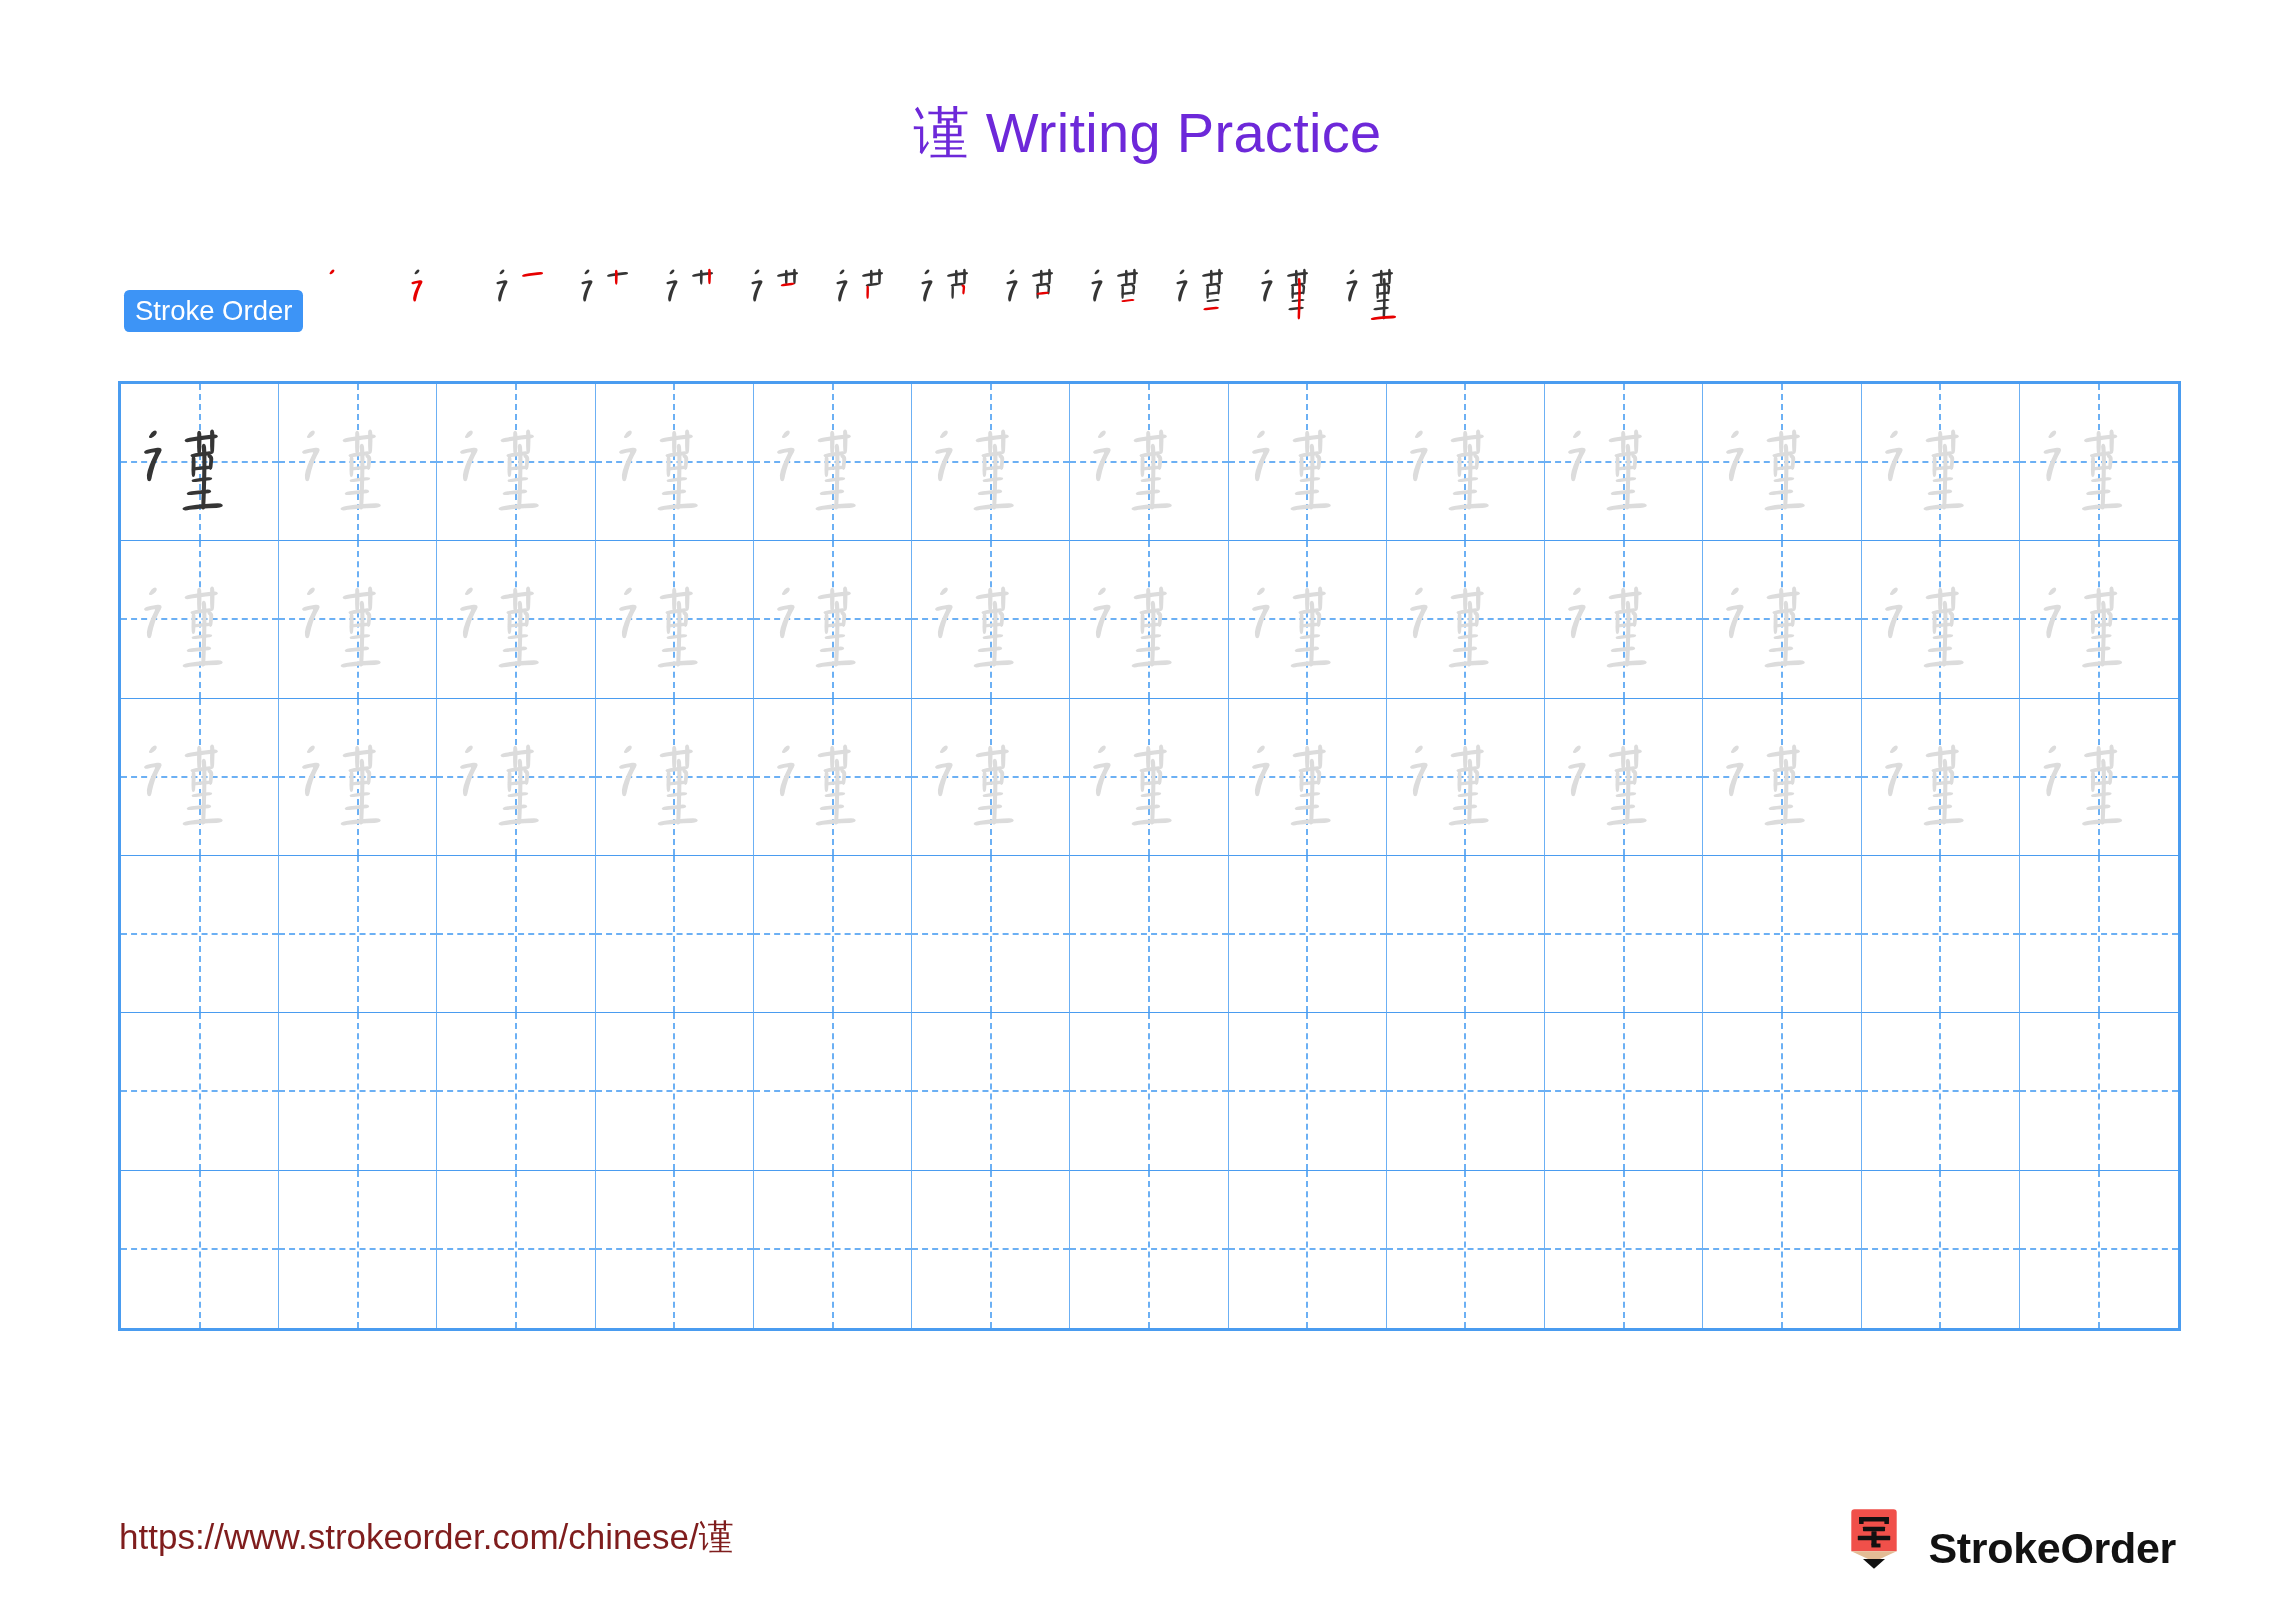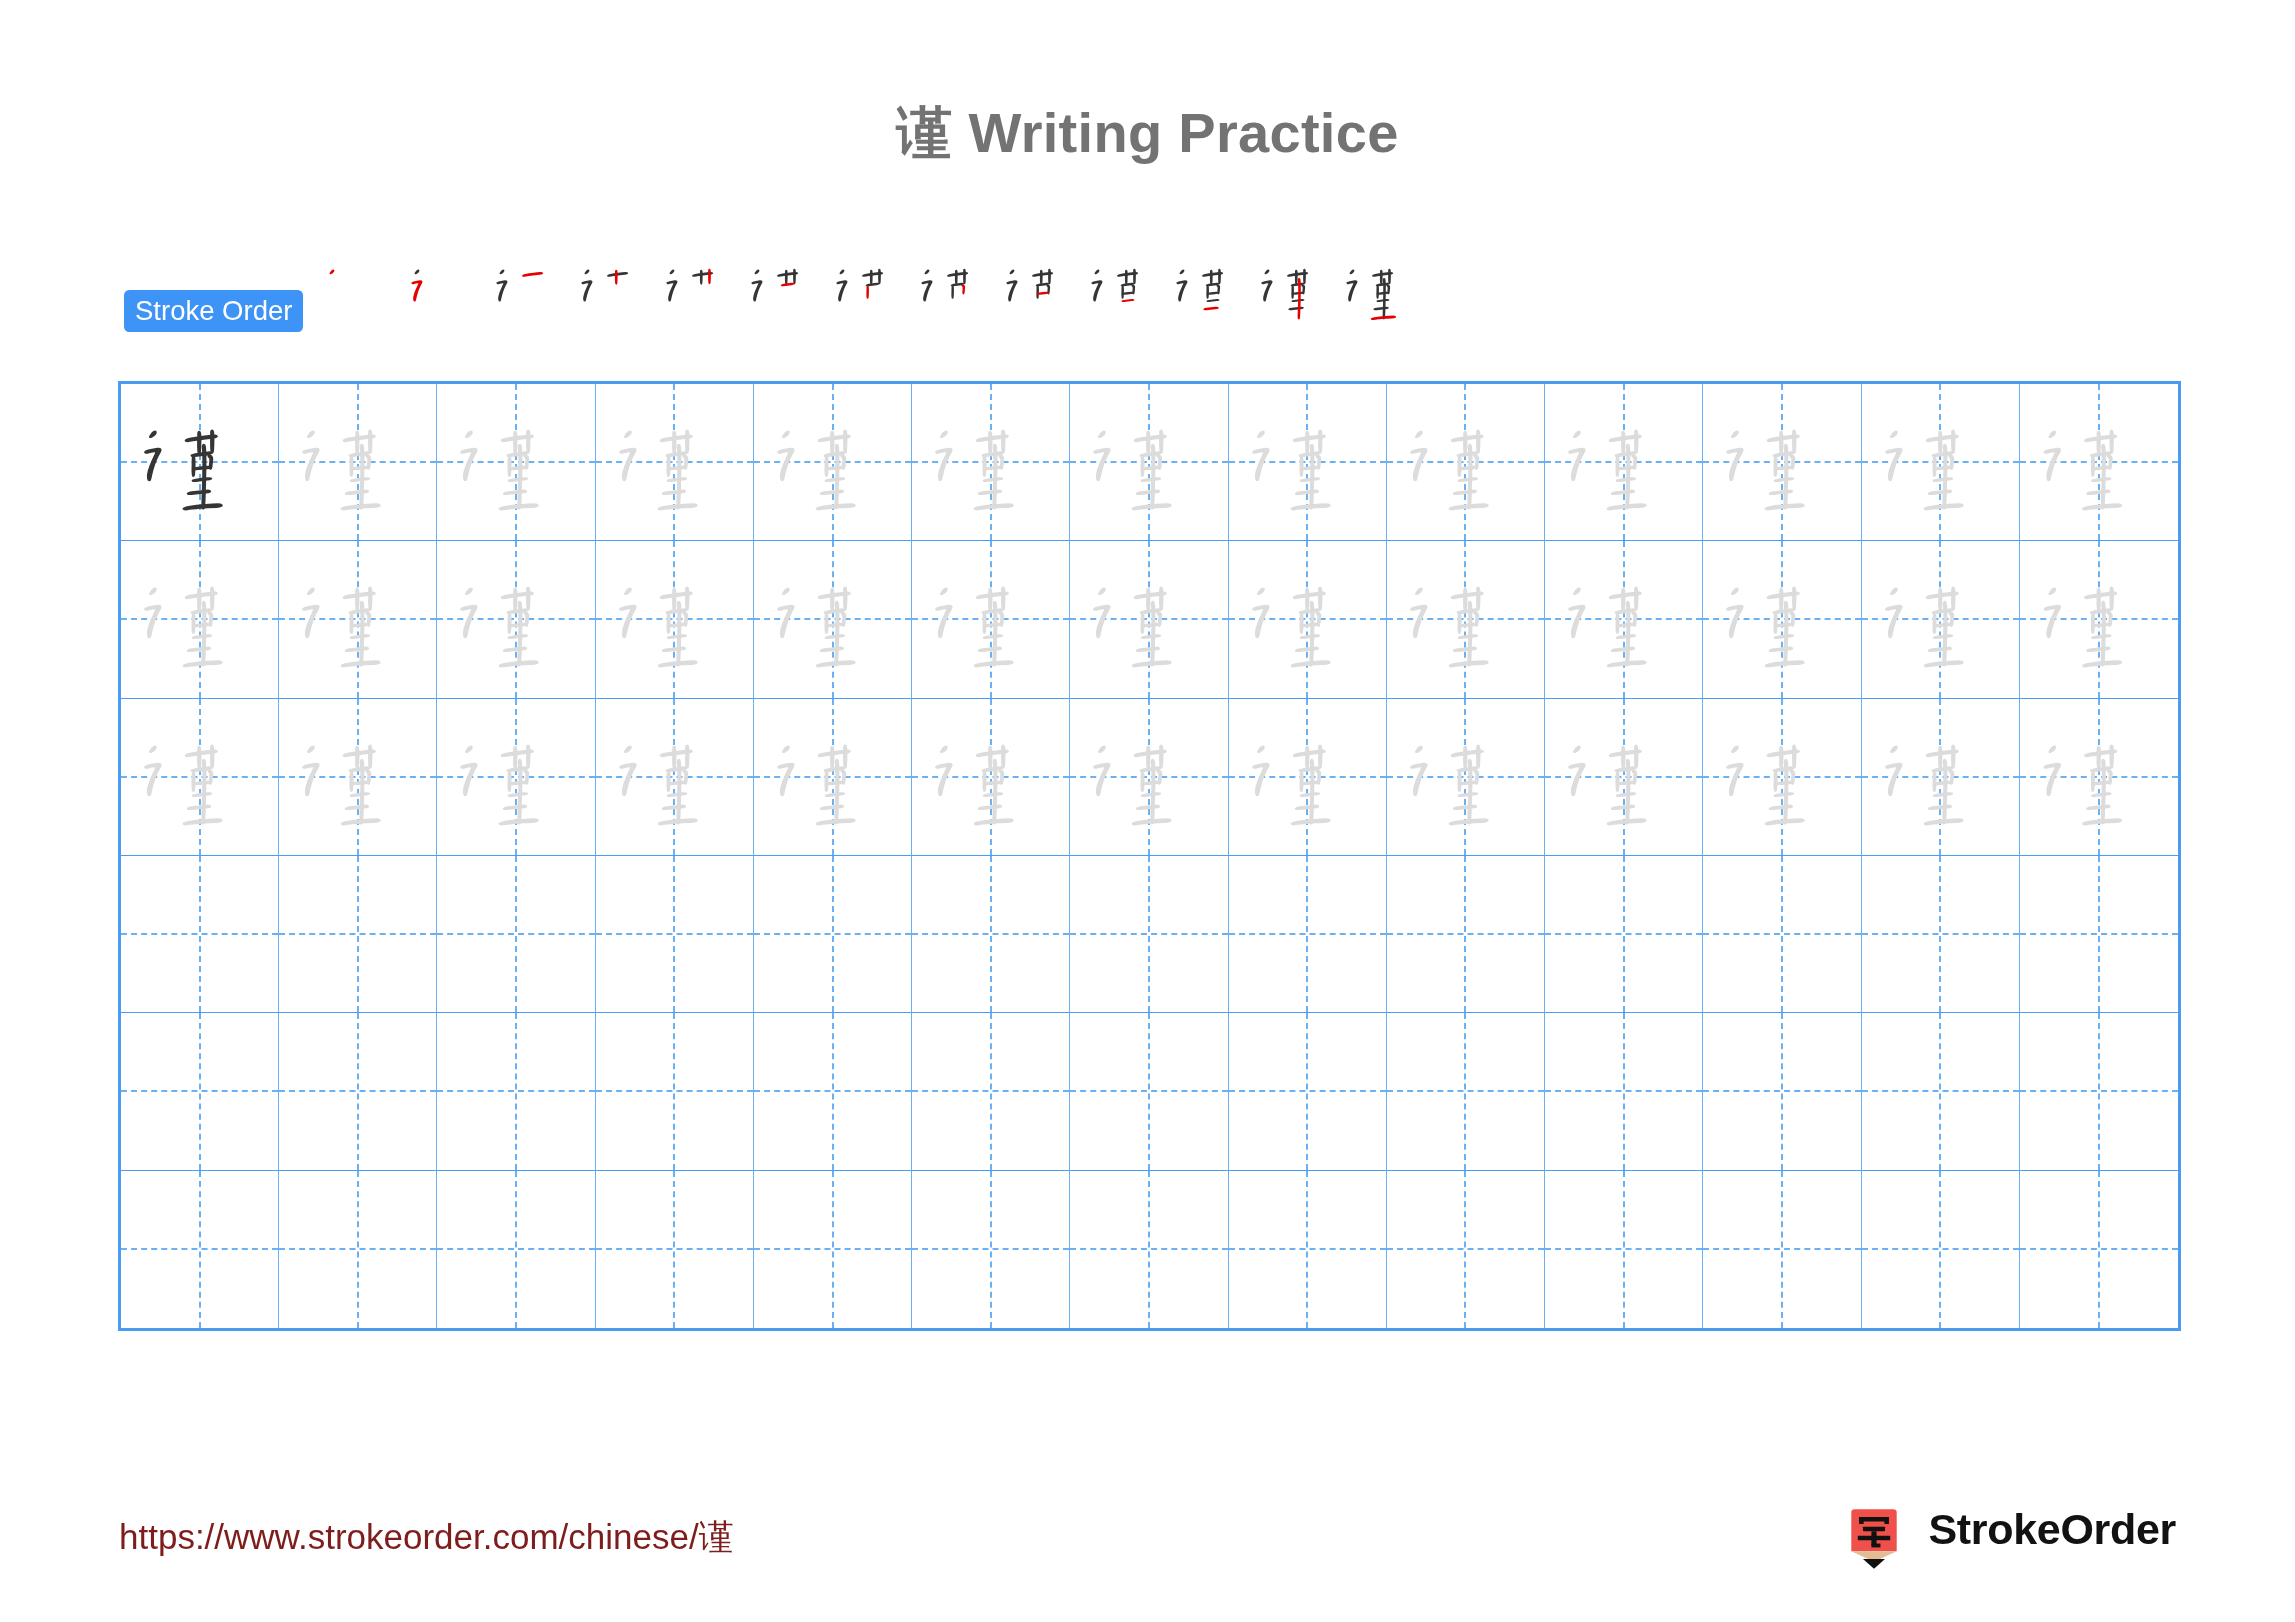--- a/index.html
+++ b/index.html
@@ -18,23 +18,23 @@
   
   #title-bar {
     position: absolute;
     top: 105px;
     left: 0;
     width: 2295px;
     text-align: center;
   }
   #page-title {
     display: inline-block;
-    color: #737373;
+    color: #6d28d9;
     font-size: 56px;
-    font-weight: 700;
+    font-weight: 400;
     letter-spacing: 0.3px;
     line-height: 1;
     white-space: nowrap;
   }
 
   
   #stroke-order-row {
     position: absolute;
     top: 247px;
     left: 124px;
@@ -142,21 +142,21 @@
     color: #7f1d1d;
     font-size: 35px;
     line-height: 1;
     white-space: nowrap;
   }
   #footer-brand {
     position: absolute;
     right: 119px;
     top: 1508px;
     display: flex;
-    align-items: flex-start;
+    align-items: flex-end;
     gap: 30px;
   }
   #brand-logo-icon {
     width: 48px;
     height: 62px;
     flex: 0 0 auto;
     display: block;
   }
   #brand-name {
     color: #121212;

